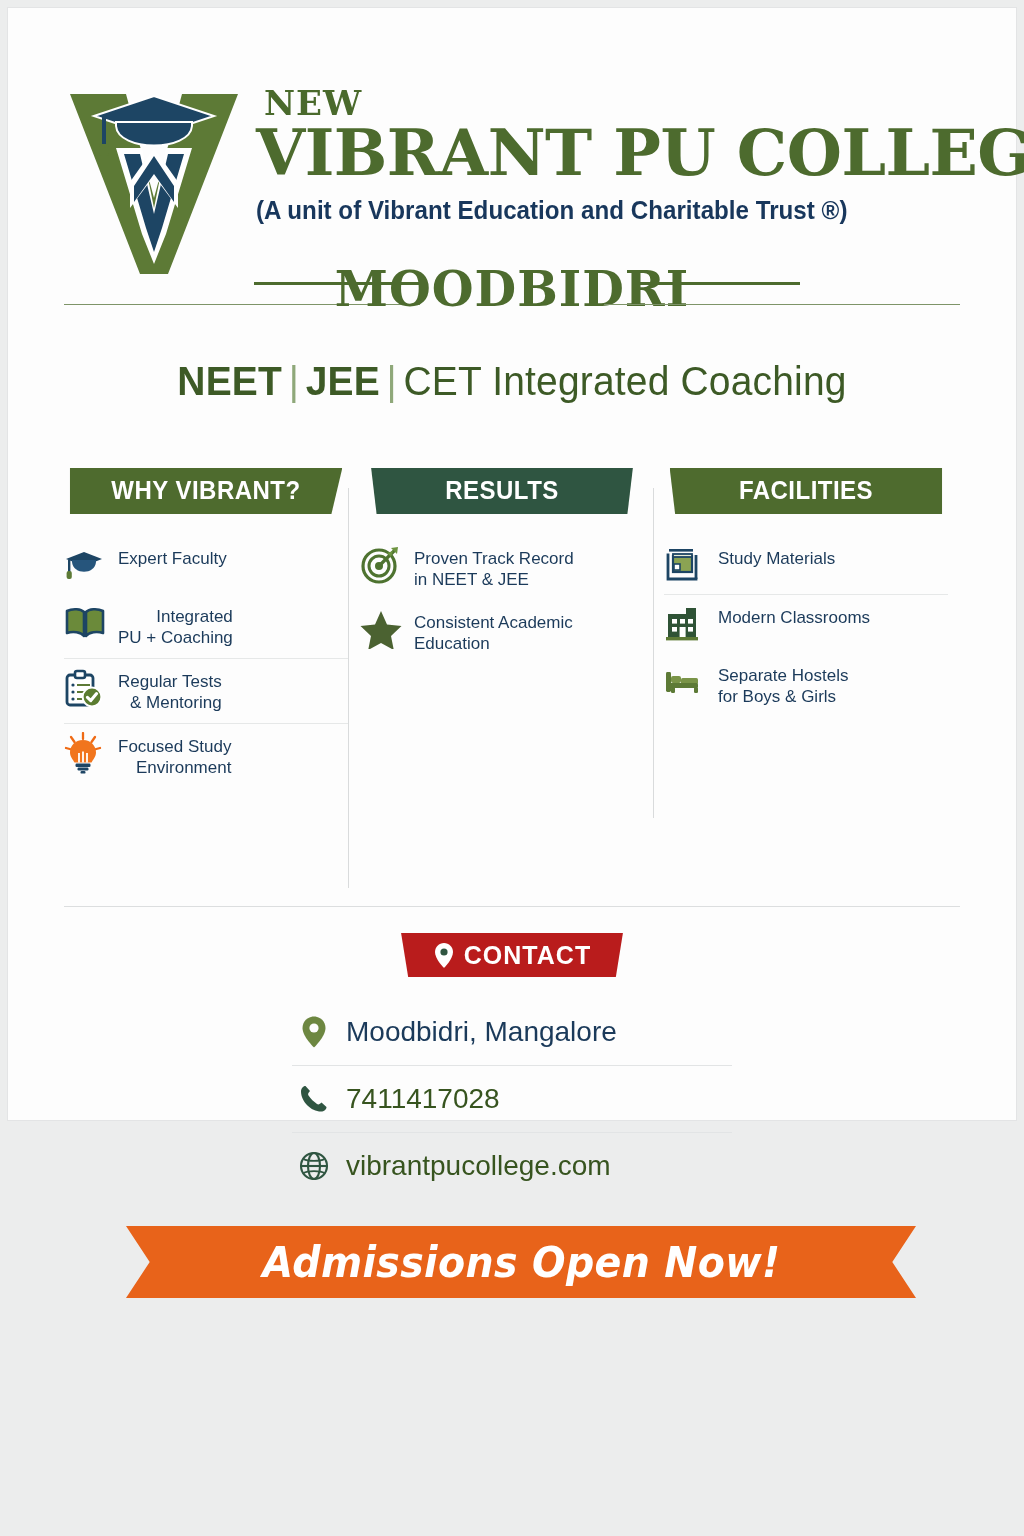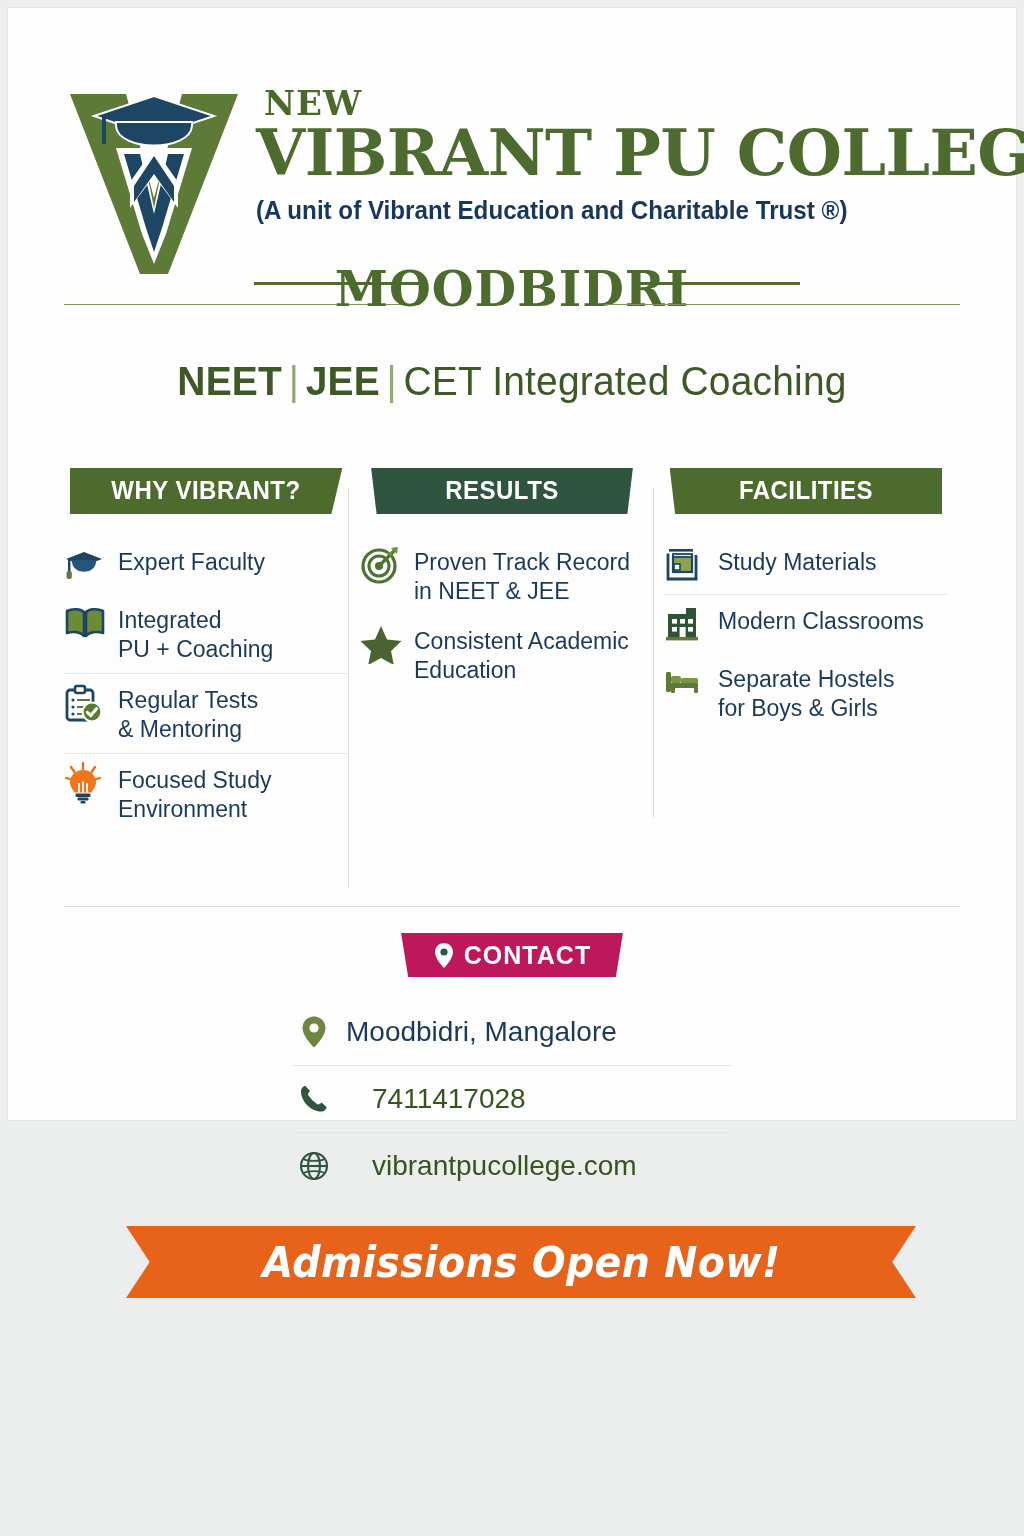--- a/index.html
+++ b/index.html
@@ -82,21 +82,21 @@
     color:#3d5a26;
     letter-spacing:0.2px;
     transform:scaleX(0.95);
   }
   .tagline .b{font-weight:700;}
   .tagline .sep{color:#8fa87a;font-weight:300;padding:0 7px;}
 
   
   .cols{position:absolute;left:56px;top:460px;width:896px;height:430px;}
   .col{position:absolute;top:0;width:284px;}
-  .col.c1{left:0;}
+  .col.c1{left:0;text-align:right;}
   .col.c2{left:296px;}
   .col.c3{left:600px;}
 
   .vdiv{position:absolute;top:20px;width:1px;background:#d9dbdc;}
   .vdiv.v1{left:284px;height:400px;}
   .vdiv.v2{left:589px;height:330px;}
 
   .ribbon{
     position:relative;height:46px;
     display:flex;align-items:center;justify-content:center;
@@ -122,45 +122,45 @@
   }
   .item + .item{border-top:1px solid #e6e8e8;}
   .item.nb + .item{border-top:none;}
   .icon{
     width:44px;min-width:44px;height:40px;
     display:flex;align-items:center;justify-content:flex-start;
     margin-right:10px;
   }
   .itext{
     font-family:"Liberation Sans", sans-serif;
-    font-size:23px;
+    font-size:17px;
     line-height:1.26;
     color:#1b3a5a;
     padding-top:3px;
     white-space:pre-line;
   }
 
   
   .hsep{position:absolute;left:56px;top:898px;width:896px;height:1px;background:#dcdedf;}
 
   
   .contact{position:absolute;left:0;top:925px;width:1008px;}
   .contact-head{
     position:relative;margin:0 auto;width:236px;height:44px;
-    background:#be185d;
+    background:#b91c1c;
     clip-path:polygon(3% 0,97% 0,94% 100%,6% 100%);
     display:flex;align-items:center;justify-content:center;
     color:#fff;
     font-family:"Liberation Sans", sans-serif;
     font-weight:700;font-size:25px;letter-spacing:1px;
   }
   .contact-head .pin{margin-right:9px;display:flex;}
   .clist{width:440px;margin:22px auto 0 auto;}
   .crow{display:flex;align-items:center;height:66px;text-align:right;}
-  .crow + .crow{border-top:1px solid #e2e4e5;gap:26px;}
+  .crow + .crow{border-top:1px solid #e2e4e5;}
   .cicon{width:44px;min-width:44px;display:flex;align-items:center;justify-content:center;margin-right:10px;}
   .ctext{font-family:"Liberation Sans", sans-serif;font-size:28px;}
   .ctext.navy{color:#1b3a5a;}
   .ctext.green{color:#37541f;}
 
   
   .banner{
     position:absolute;left:118px;top:1218px;width:790px;height:72px;
     background:#e8631a;
     clip-path:polygon(0 0,100% 0,97% 50%,100% 100%,0 100%,3% 50%);

